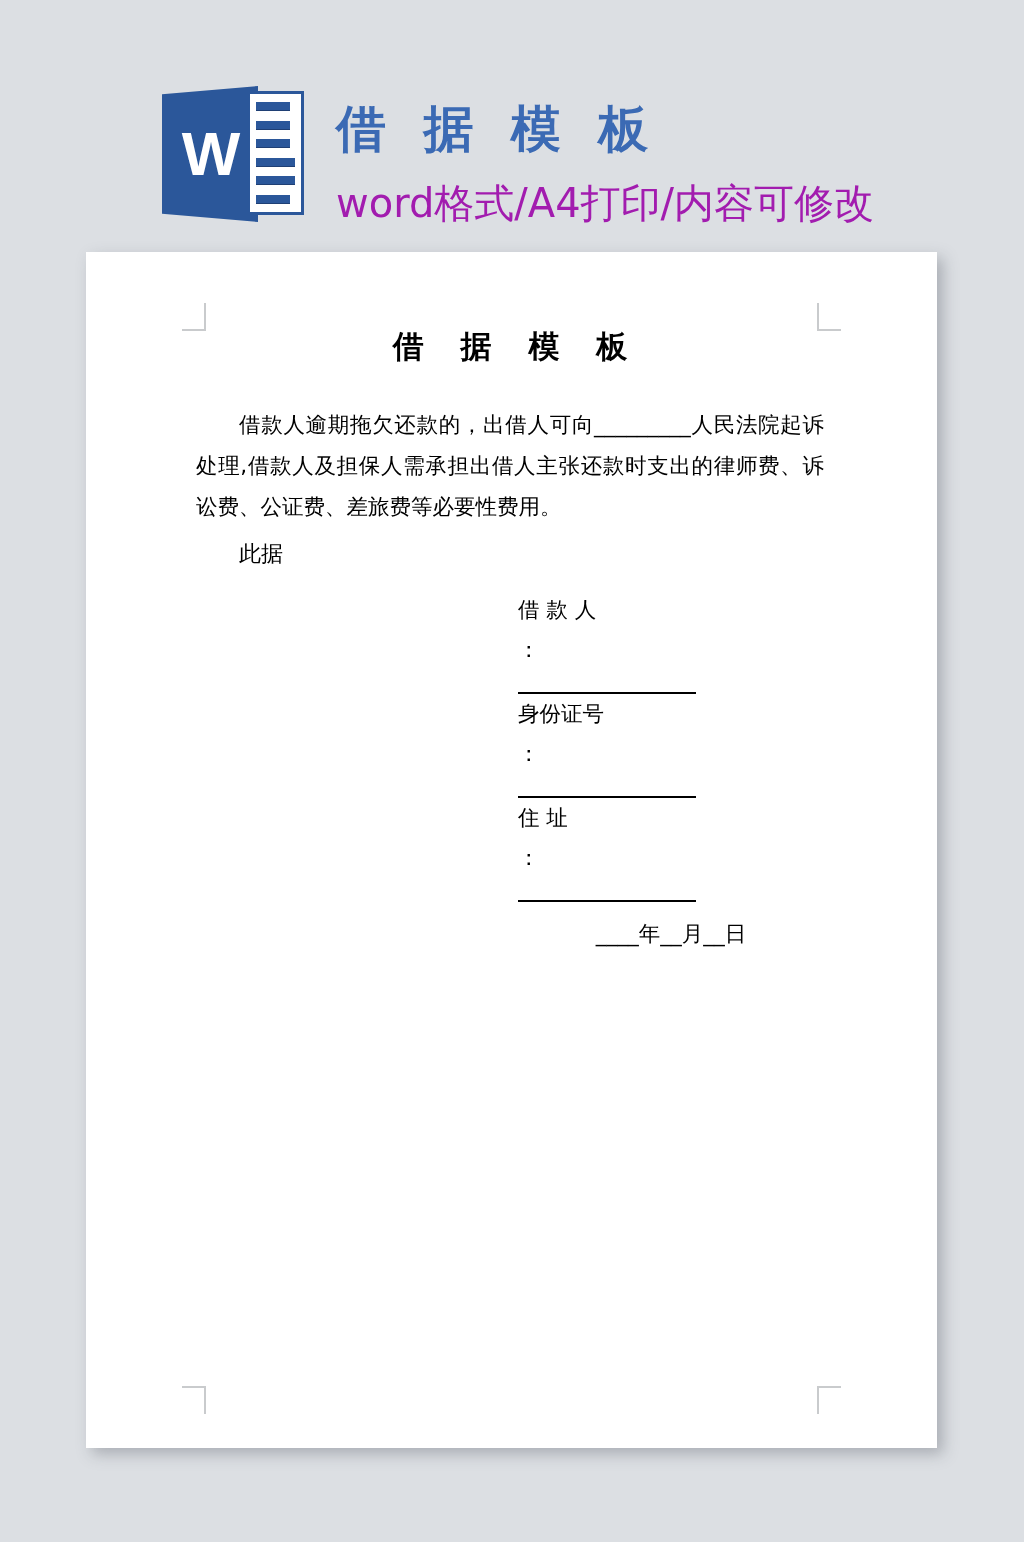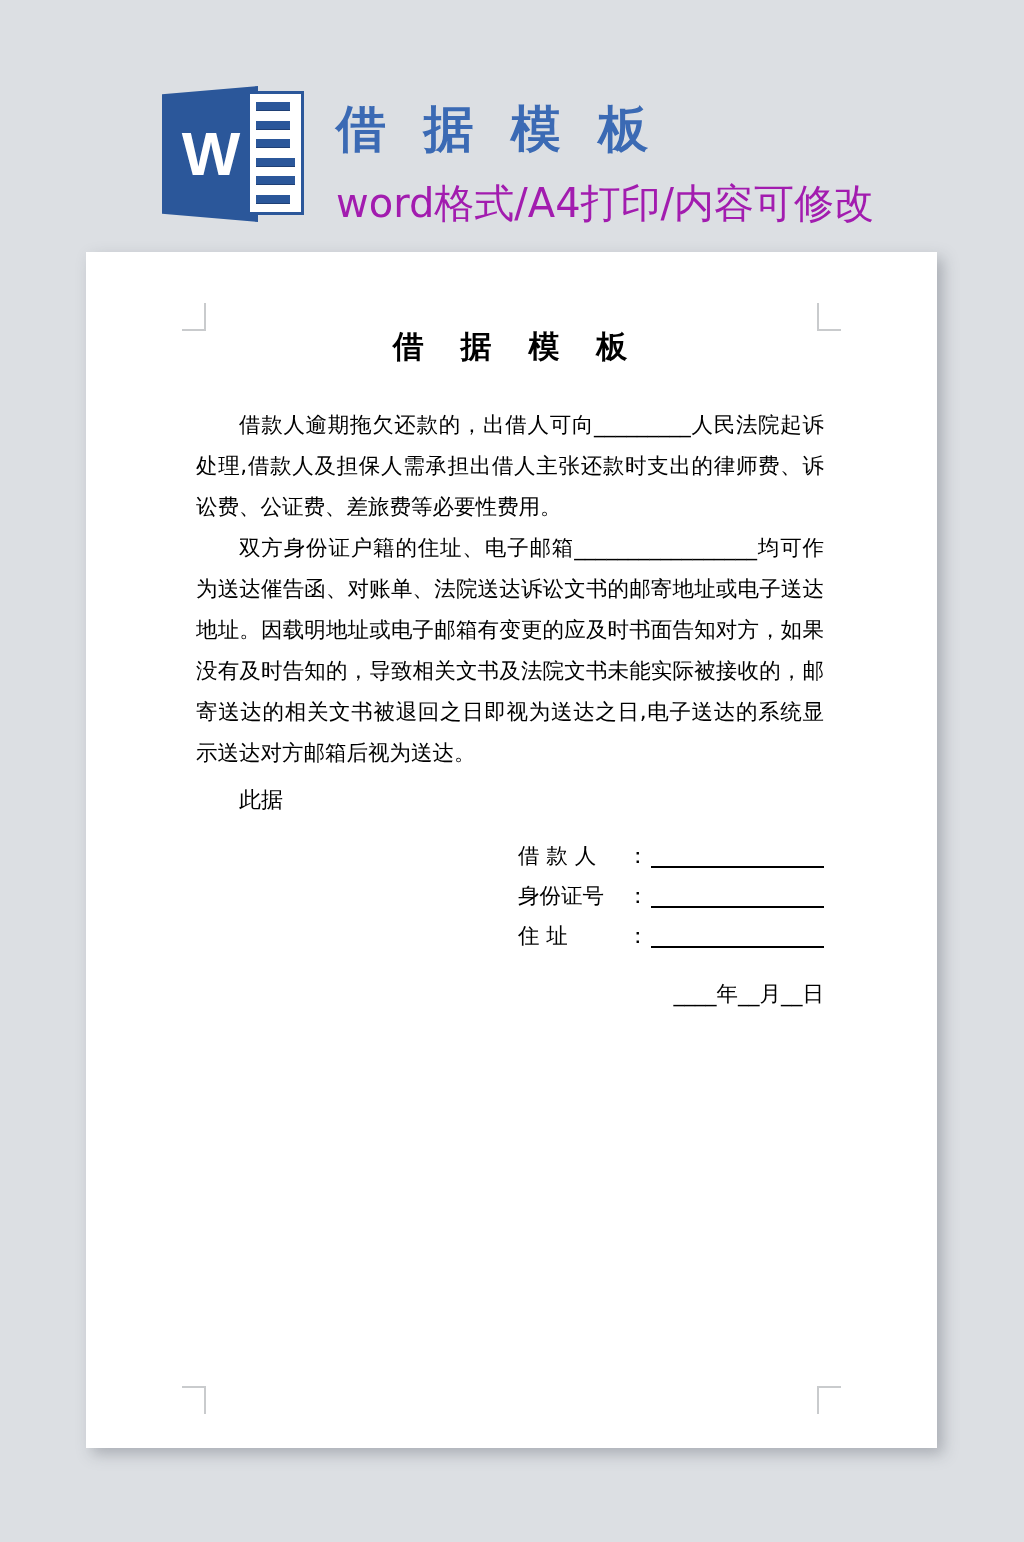--- a/index.html
+++ b/index.html
@@ -174,38 +174,39 @@
 
   .sign-block {
     margin-top: 16px;
     padding-left: 322px;
     font-family: "DejaVu Sans", "Liberation Sans", sans-serif;
     font-size: 21.5px;
     line-height: 40px;
   }
   .sign-row {
     display: flex;
-    align-items: center;
-    white-space: nowrap;
+    align-items: flex-start;
+    white-space: nowrap;
+    flex-direction: column;
   }
   .sign-label {
     display: inline-block;
     width: 112px;
     letter-spacing: 0px;
   }
   .sign-colon { margin-right: 2px; }
   .sign-rule {
     display: inline-block;
     width: 178px;
     border-bottom: 2px solid #000;
     height: 22px;
   }
   .date-row {
-    margin-top: 18px;
-    text-align: right;
+    margin-top: 12px;
+    text-align: center;
     white-space: nowrap;
     letter-spacing: 0px;
   }
 </style>
 </head>
 <body>
 
 <div class="banner">
 
   <div class="word-logo">
@@ -242,21 +243,20 @@
   <div class="crop br">
       <span class="v"></span>
       <span class="h"></span>
     </div>
 
   <div class="doc">
 
     <div class="doc-title">借 据 模 板</div>
 
     <p class="para">借款人逾期拖欠还款的，出借人可向_________人民法院起诉处理,借款人及担保人需承担出借人主张还款时支出的律师费、诉讼费、公证费、差旅费等必要性费用。</p>
-    <p class="para">双方身份证户籍的住址、电子邮箱_________________均可作为送达催告函、对账单、法院送达诉讼文书的邮寄地址或电子送达地址。因载明地址或电子邮箱有变更的应及时书面告知对方，如果没有及时告知的，导致相关文书及法院文书未能实际被接收的，邮寄送达的相关文书被退回之日即视为送达之日,电子送达的系统显示送达对方邮箱后视为送达。</p>
 
     <div class="this-note">此据</div>
 
     <div class="sign-block">
 
       <div class="sign-row">
         <span class="sign-label">借 款 人</span>
         <span class="sign-colon">：</span>
         <span class="sign-rule"></span>
       </div>

